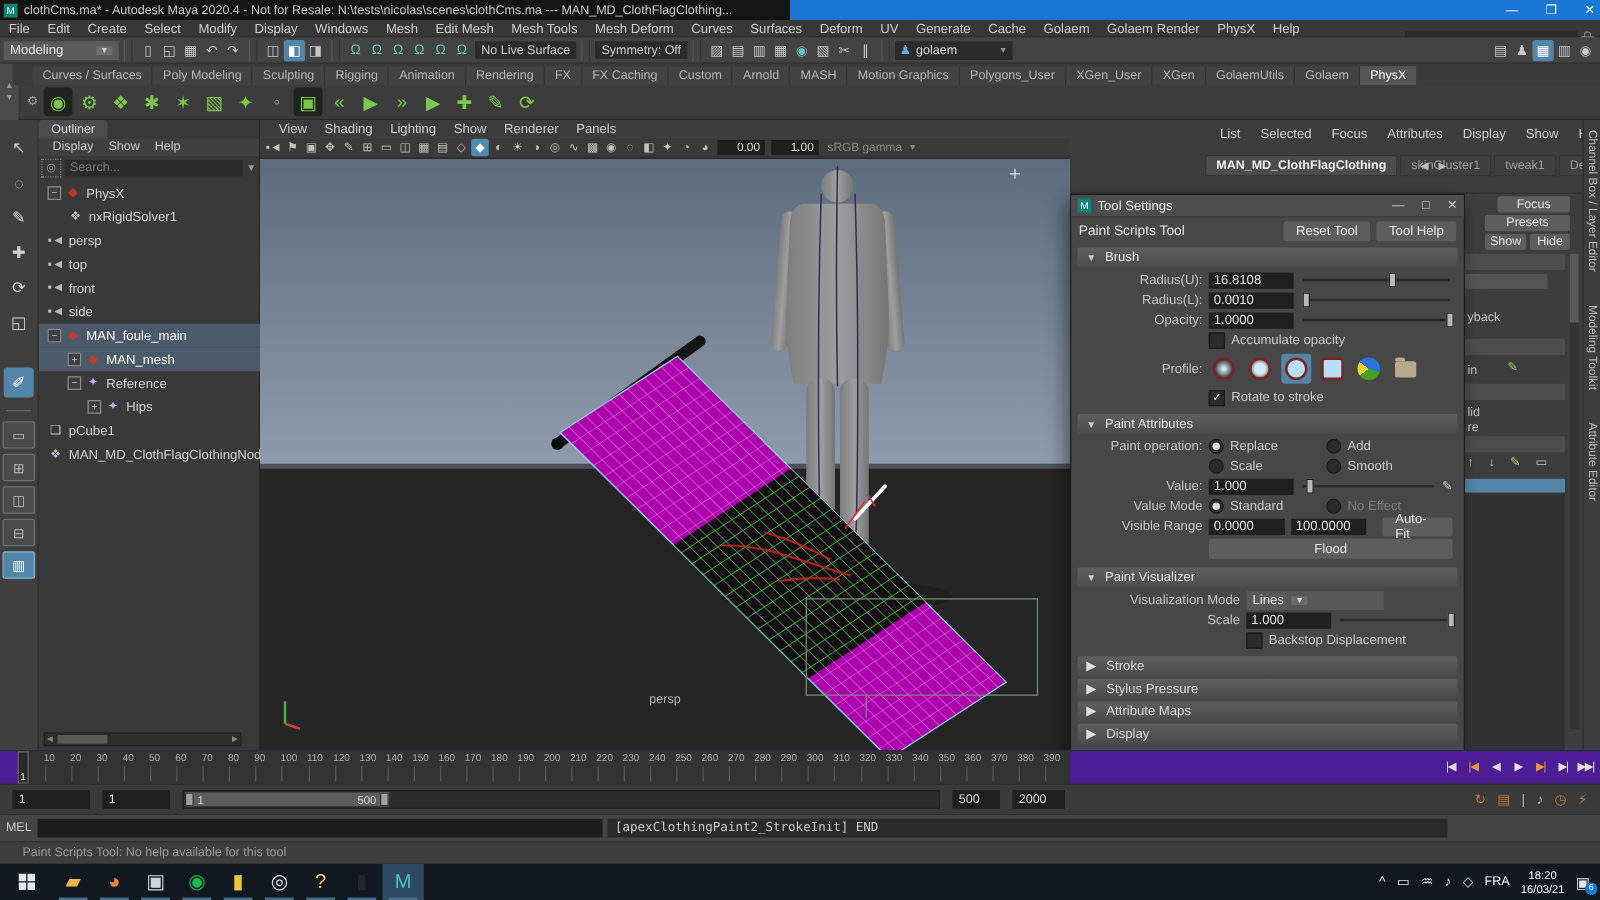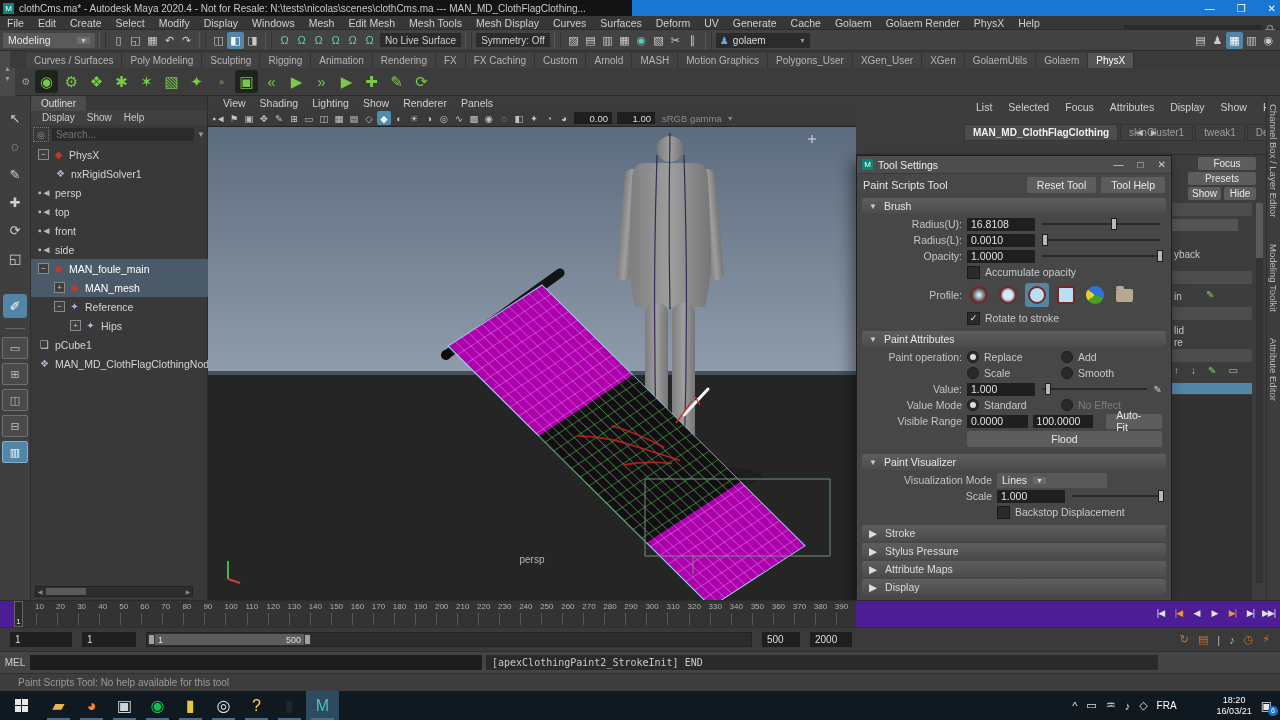--- a/index.html
+++ b/index.html
@@ -173,21 +173,21 @@
   .startbtn{width:42px;height:29px;display:flex;align-items:center;justify-content:center;}
   .winlogo{width:13px;height:13px;display:grid;grid-template-columns:6px 6px;grid-template-rows:6px 6px;gap:1px;}
   .winlogo i{background:#e8e8e8;}
   .tb-app{width:33px;height:29px;display:flex;align-items:center;justify-content:center;position:relative;}
   .tb-app::after{content:"";position:absolute;left:5px;right:5px;bottom:0;height:2px;background:#4d6b8a;}
   .tb-app[data-active="true"]{background:#2d4a60;}
   .tb-app .g{font-size:16px;line-height:1;}
   .tray{margin-left:auto;display:flex;align-items:center;gap:9px;padding-right:8px;}
   .tray .ti{color:#dfe3e8;font-size:11px;}
   .tray .lang{color:#fff;font-size:10px;}
-  .tray .clock{color:#fff;font-size:9px;text-align:center;line-height:1.15;margin-left:31px;}
+  .tray .clock{color:#fff;font-size:9px;text-align:center;line-height:1.15;}
   .notif{position:relative;color:#e8e8e8;font-size:12px;}
   .notif .badge{position:absolute;right:-6px;bottom:-3px;background:#1976d2;color:#fff;border-radius:50%;width:10px;height:10px;font-size:7px;display:flex;align-items:center;justify-content:center;}
 </style>
 </head>
 <body>
 
 <div id="root">
 
   <div class="abs titlebar">
     <div class="abs titlebar-left">
@@ -206,21 +206,21 @@
         <span class="mi">File</span>
         <span class="mi">Edit</span>
         <span class="mi">Create</span>
         <span class="mi">Select</span>
         <span class="mi">Modify</span>
         <span class="mi">Display</span>
         <span class="mi">Windows</span>
         <span class="mi">Mesh</span>
         <span class="mi">Edit Mesh</span>
         <span class="mi">Mesh Tools</span>
-        <span class="mi">Mesh Display</span>
+        <span class="mi">Mesh Deform</span>
         <span class="mi">Curves</span>
         <span class="mi">Surfaces</span>
         <span class="mi">Deform</span>
         <span class="mi">UV</span>
         <span class="mi">Generate</span>
         <span class="mi">Cache</span>
         <span class="mi">Golaem</span>
         <span class="mi">Golaem Render</span>
         <span class="mi">PhysX</span>
         <span class="mi">Help</span>

